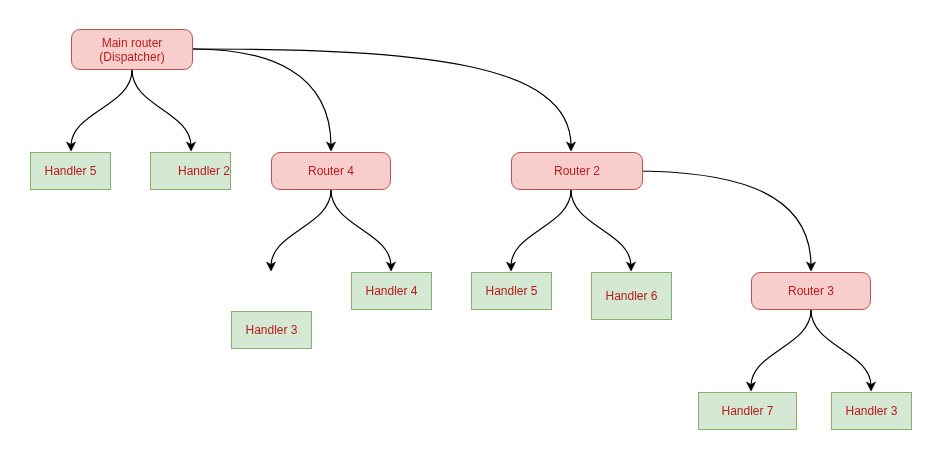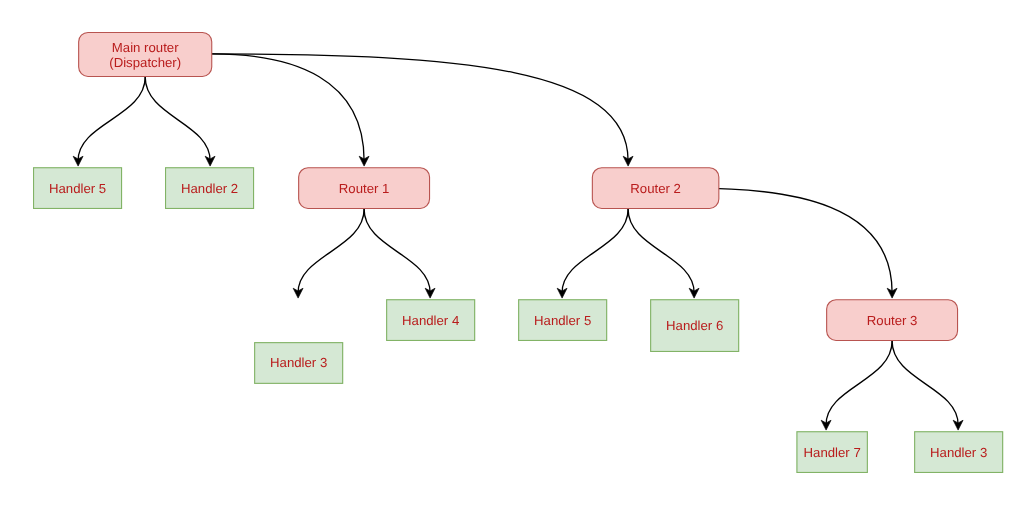--- a/index.html
+++ b/index.html
@@ -113,24 +113,24 @@
       </g>
       <g>
         <path class="edge-path" d="M 811 310 C 811 346 871 352 871 386"></path>
         <path class="arrow-head" d="M 871 391 L 866.5 382 L 871 384.5 L 875.5 382 Z"></path>
       </g>
     </svg>
   <div id="node-layer">
       <div class="node router" style="left: 71px; top: 29px; width: 122px; height: 41px;"><span>Main router
 (Dispatcher)</span></div>
       <div class="node handler" style="left: 30px; top: 152px; width: 81px; height: 38px;"><span>Handler 5</span></div>
-      <div class="node handler" style="left: 150px; top: 152px; width: 81px; height: 38px;"><span>Handler 2</span></div>
-      <div class="node router" style="left: 271px; top: 152px; width: 120px; height: 38px;"><span>Router 1</span></div>
-      <div class="node router" style="left: 538px; top: 152px; width: 116px; height: 38px; align-items: center;"><span>Router 2</span></div>
+      <div class="node handler" style="left: 150px; top: 152px; width: 81px; height: 38px; justify-content: flex-end;"><span>Handler 2</span></div>
+      <div class="node router" style="left: 271px; top: 152px; width: 120px; height: 38px;"><span>Router 4</span></div>
+      <div class="node router" style="left: 511px; top: 152px; width: 132px; height: 38px; align-items: center;"><span>Router 2</span></div>
       <div class="node handler" style="left: 231px; top: 272px; width: 81px; height: 38px; margin-top: 39px;"><span>Handler 3</span></div>
       <div class="node handler" style="left: 351px; top: 272px; width: 81px; height: 38px;"><span>Handler 4</span></div>
       <div class="node handler" style="left: 471px; top: 272px; width: 81px; height: 38px; justify-content: center;"><span>Handler 5</span></div>
       <div class="node handler" style="left: 591px; top: 272px; width: 81px; height: 48px;"><span>Handler 6</span></div>
       <div class="node router" style="left: 751px; top: 272px; width: 120px; height: 38px;"><span>Router 3</span></div>
-      <div class="node handler" style="left: 724px; top: 392px; width: 65px; height: 38px;"><span>Handler 7</span></div>
+      <div class="node handler" style="left: 698px; top: 392px; width: 99px; height: 38px;"><span>Handler 7</span></div>
       <div class="node handler" style="left: 831px; top: 392px; width: 81px; height: 38px;"><span>Handler 3</span></div>
     </div>
 </div>
 
 </body></html>

